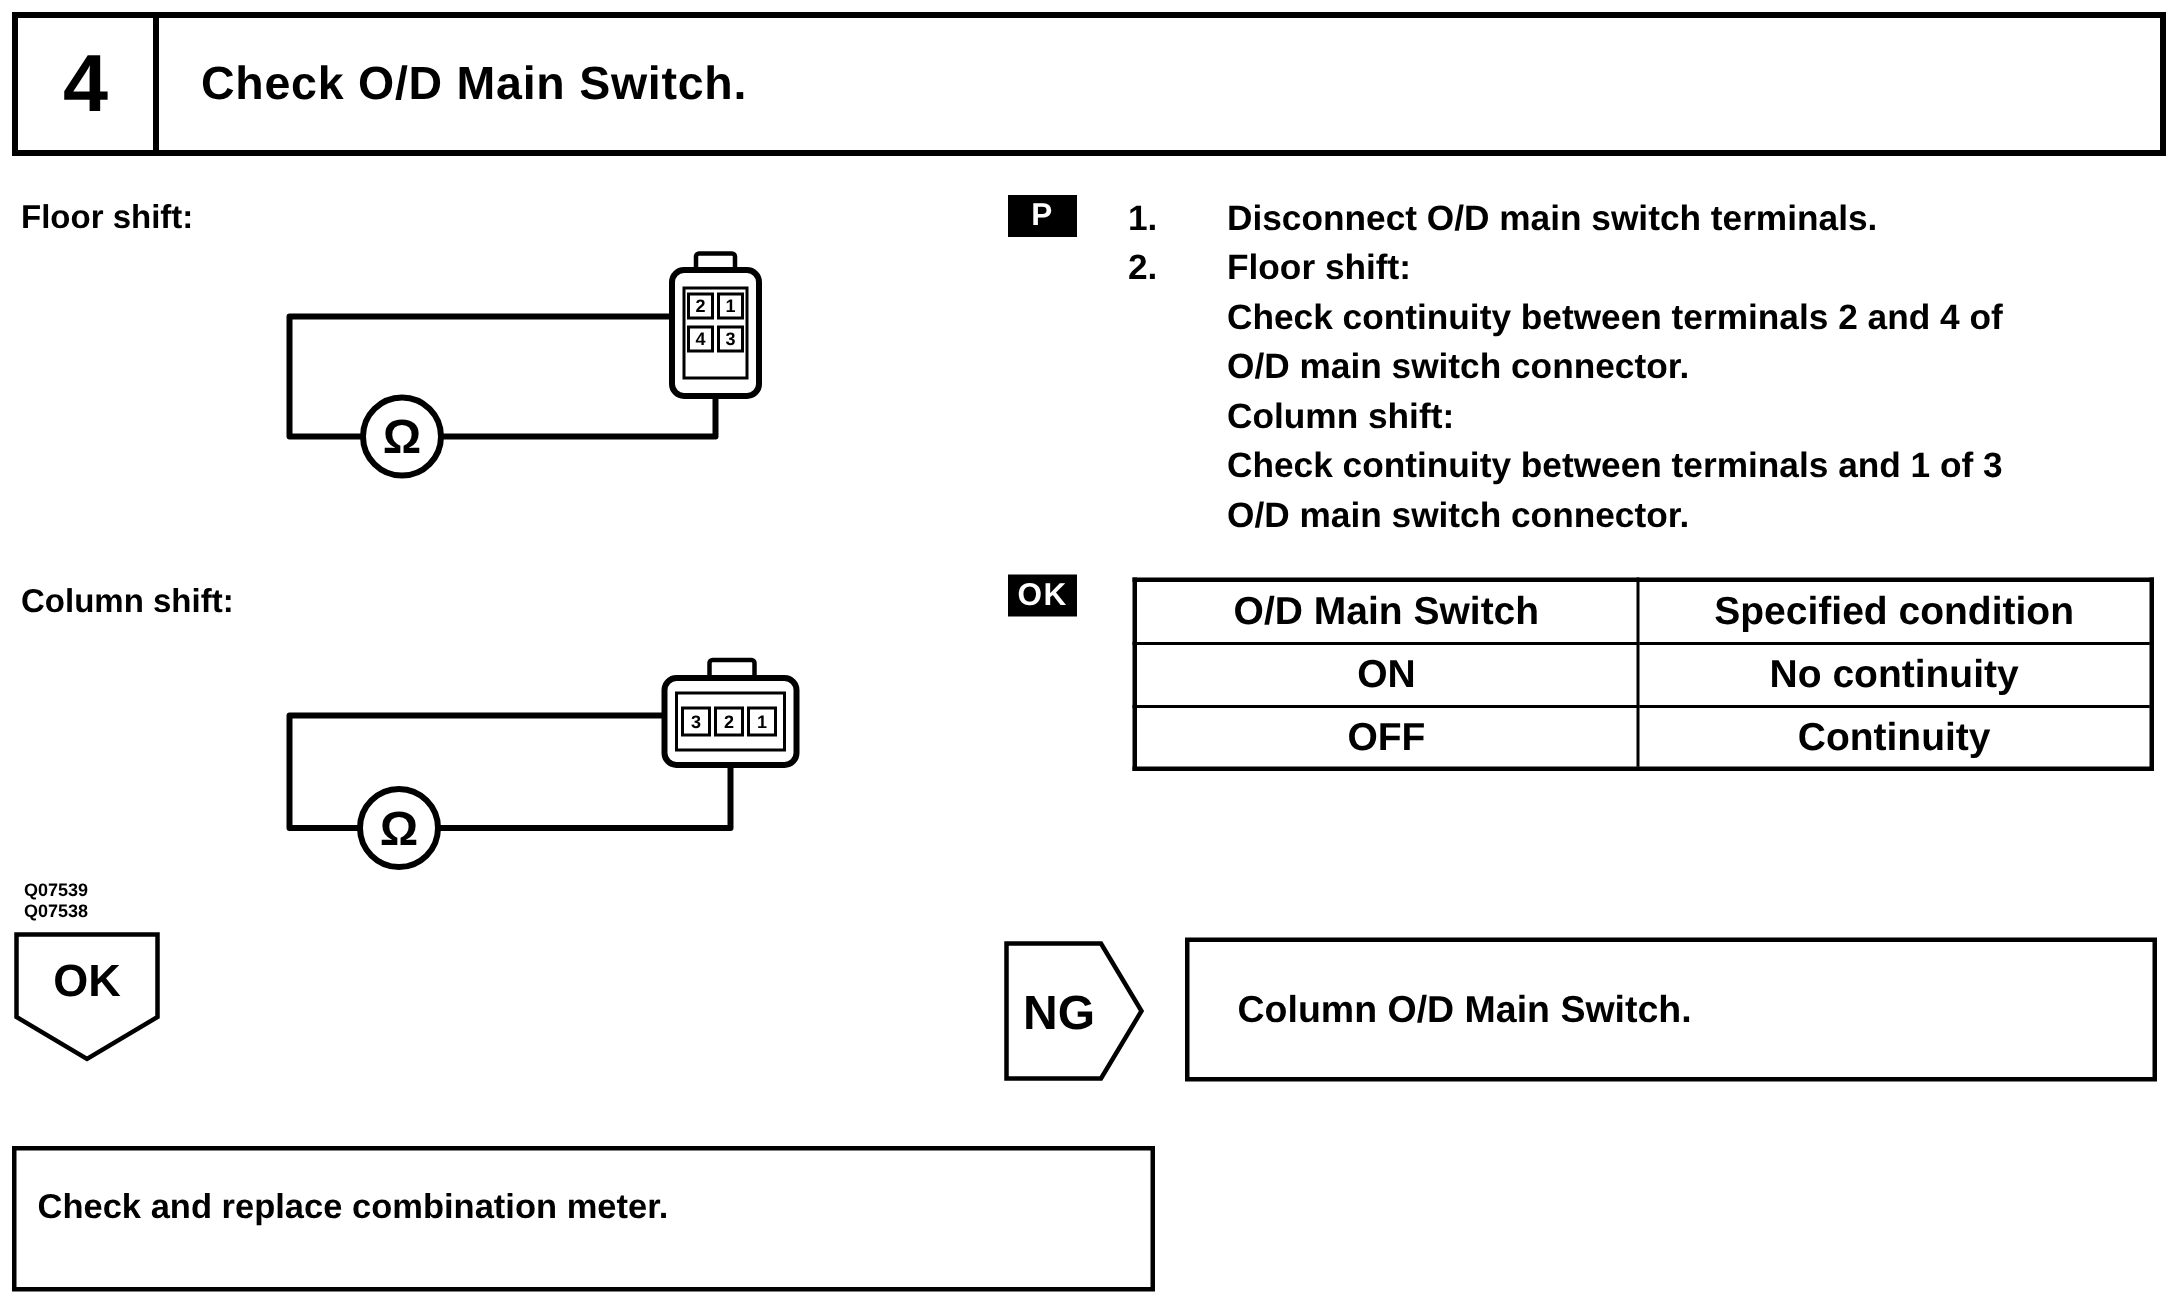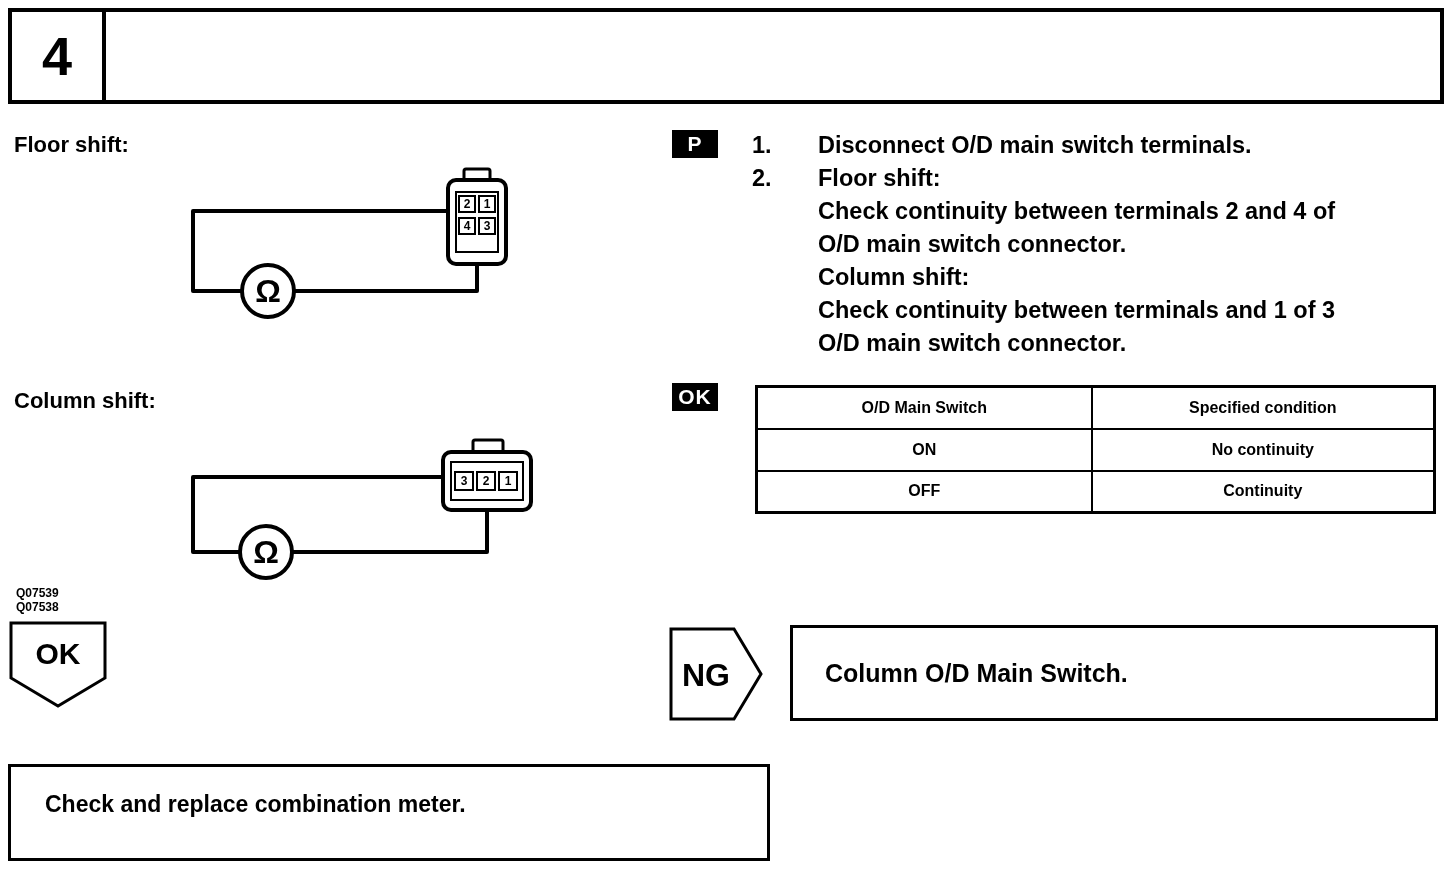--- a/index.html
+++ b/index.html
@@ -17,44 +17,45 @@
   .badge { background: #000; color: #fff; font-weight: bold; height: 28px; min-width: 46px; display: flex; align-items: center; justify-content: center; font-size: 21px; letter-spacing: 1px; }
 
   
   .instr { left: 752px; top: 129px; width: 704px; font-size: 23.5px; font-weight: 600; line-height: 33px; }
   .instr-row { display: flex; }
   .instr-num { width: 66px; flex: 0 0 66px; }
   .instr-text { flex: 1; }
 
   
   .cond-table { border-collapse: collapse; width: 681px; border: 3px solid #000; background: #fff; }
-  .cond-table th, .cond-table td { border: 2px solid #000; height: 42px; text-align: center; font-size: 16px; }
+  .cond-table th, .cond-table td { border: 2px solid #000; height: 42px; text-align: center; font-size: 26px; }
   .cond-table th { font-weight: bold; }
   .cond-table td { font-weight: 600; }
   .col-switch { width: 335px; }
 
   
   .flow-box { border: 3px solid #000; background: #fff; display: flex; align-items: center; font-weight: bold; }
   .replace-box { left: 790px; top: 625px; width: 648px; height: 96px; font-size: 25px; padding-left: 32px; }
-  .combo-box { left: 8px; top: 764px; width: 762px; height: 97px; font-size: 23px; padding-left: 34px; align-items: flex-start; padding-top: 24px; }
+  .combo-box { left: 8px; top: 764px; width: 762px; height: 97px; font-size: 23px; padding-left: 14px; align-items: flex-start; padding-top: 24px; }
 
   .fig-codes { left: 16px; top: 586px; font-size: 12px; font-weight: bold; line-height: 14px; }
 
   svg { display: block; }
   .line { stroke: #000; stroke-width: 4; fill: none; stroke-linejoin: round; stroke-linecap: square; }
   .shape { stroke: #000; fill: #fff; }
   .pin-label { font-size: 12px; font-weight: bold; text-anchor: middle; }
   .ohm-label { font-size: 32px; font-weight: bold; text-anchor: middle; }
   .arrow-label { font-weight: bold; text-anchor: middle; }
 </style>
 </head>
 <body>
 
 <div class="abs header">
   <div class="header-num">4</div>
+  <div class="header-title">Check O/D Main Switch.</div>
 </div>
 
 <div class="abs section-label" style="left:14px; top:132px;">Floor shift:</div>
 
 <svg class="abs" style="left:178px; top:166px;" width="370" height="170" viewBox="0 0 370 170">
   <path class="line" d="M 272 45 L 15 45 L 15 125 L 64 125"></path>
   <path class="line" d="M 299 96 L 299 125 L 117 125"></path>
   <circle class="shape" cx="90" cy="125" r="26" stroke-width="4"></circle>
   <text class="ohm-label" x="90" y="136">Ω</text>
   <g>

